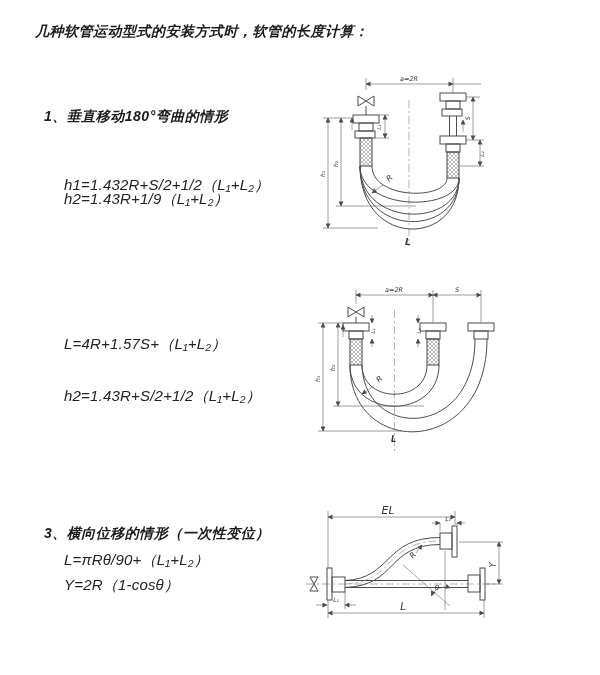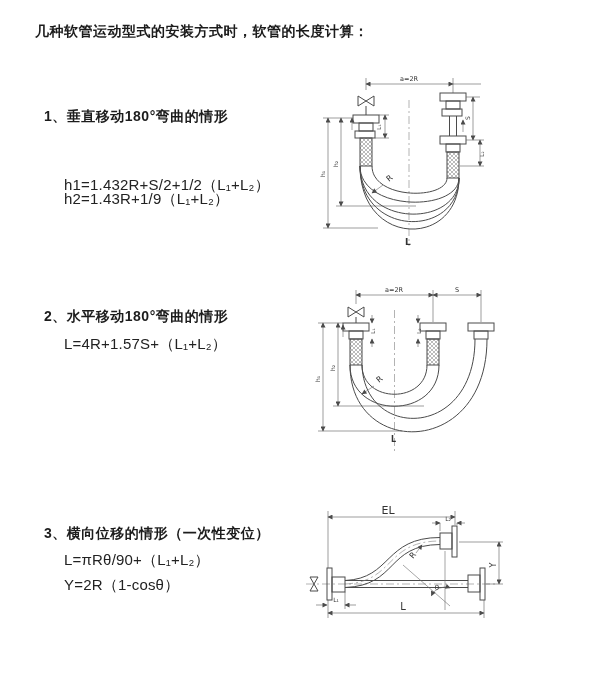--- a/index.html
+++ b/index.html
@@ -1,17 +1,17 @@
 <!DOCTYPE html>
 <html><head>
 <meta charset="utf-8">
 <style>
   html,body{margin:0;padding:0;background:#fff;}
   .page{position:relative;width:600px;height:675px;background:#ffffff;overflow:hidden;
-        font-family:"Liberation Sans","DejaVu Sans",sans-serif;color:#1c1c1c;}
+        font-family:"Liberation Sans","DejaVu Sans",sans-serif;color:#1c1c1c;font-style:italic;}
   .title{position:absolute;left:35px;top:23px;font-size:14px;font-weight:bold;letter-spacing:.5px;}
   .heading{position:absolute;font-size:14px;font-weight:bold;letter-spacing:.5px;}
   .formula{position:absolute;font-size:15px;font-weight:400;letter-spacing:.2px;color:#222;}
   svg{position:absolute;overflow:visible;}
   svg text{font-family:"DejaVu Sans","Liberation Sans",sans-serif;fill:#333;}
   .ol{stroke:#4b4b4b;fill:none;stroke-width:1;}
   .olf{stroke:#4b4b4b;stroke-width:1;}
   .dim{stroke:#5a5a5a;fill:none;stroke-width:.6;}
   .cl{stroke:#808080;fill:none;stroke-width:.6;stroke-dasharray:8 3 2 3;}
   .thin{stroke:#6a6a6a;fill:none;stroke-width:.6;}
@@ -20,22 +20,22 @@
 <body>
 
 <div class="page">
 
   <div class="title">几种软管运动型式的安装方式时，软管的长度计算：</div>
 
   <div class="heading" style="left:44px;top:108px">1、垂直移动180°弯曲的情形</div>
   <div class="formula" style="left:64px;top:176px">h1=1.432R+S/2+1/2（L₁+L₂）</div>
   <div class="formula" style="left:64px;top:190px">h2=1.43R+1/9（L₁+L₂）</div>
 
-  <div class="heading" style="left:44px;top:308px">2、水平移动180°弯曲的情形</div>
   <div class="formula" style="left:64px;top:335px">L=4R+1.57S+（L₁+L₂）</div>
+  <div class="formula" style="left:64px;top:387px">h2=1.43R+S/2+1/2（L₁+L₂）</div>
 
   <div class="heading" style="left:44px;top:525px">3、横向位移的情形（一次性变位）</div>
   <div class="formula" style="left:64px;top:551px">L=πRθ/90+（L₁+L₂）</div>
   <div class="formula" style="left:64px;top:576px">Y=2R（1-cosθ）</div>
 
   <svg style="left:308px;top:68px" width="250" height="195" viewBox="0 0 250 195">
     <defs>
       <marker id="ar1" viewBox="0 0 10 10" refX="9" refY="5" markerWidth="7" markerHeight="5" orient="auto-start-reverse" markerUnits="userSpaceOnUse">
         <path d="M0,0L10,5L0,10z" fill="#4b4b4b"></path>
       </marker>

